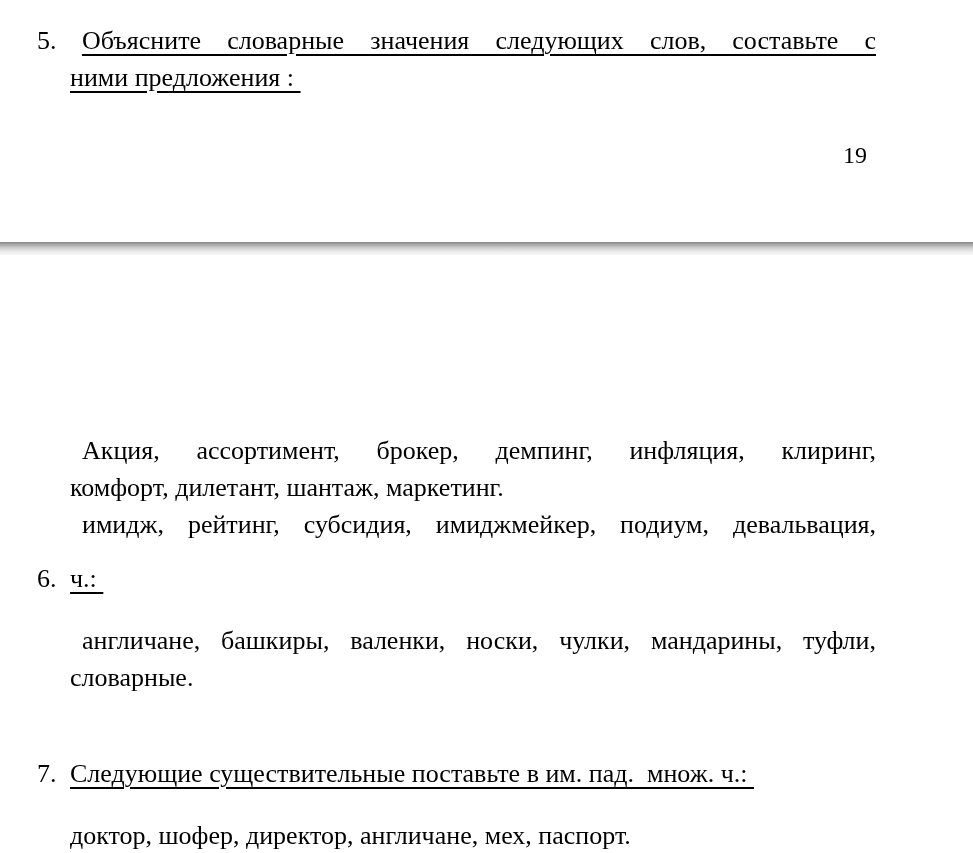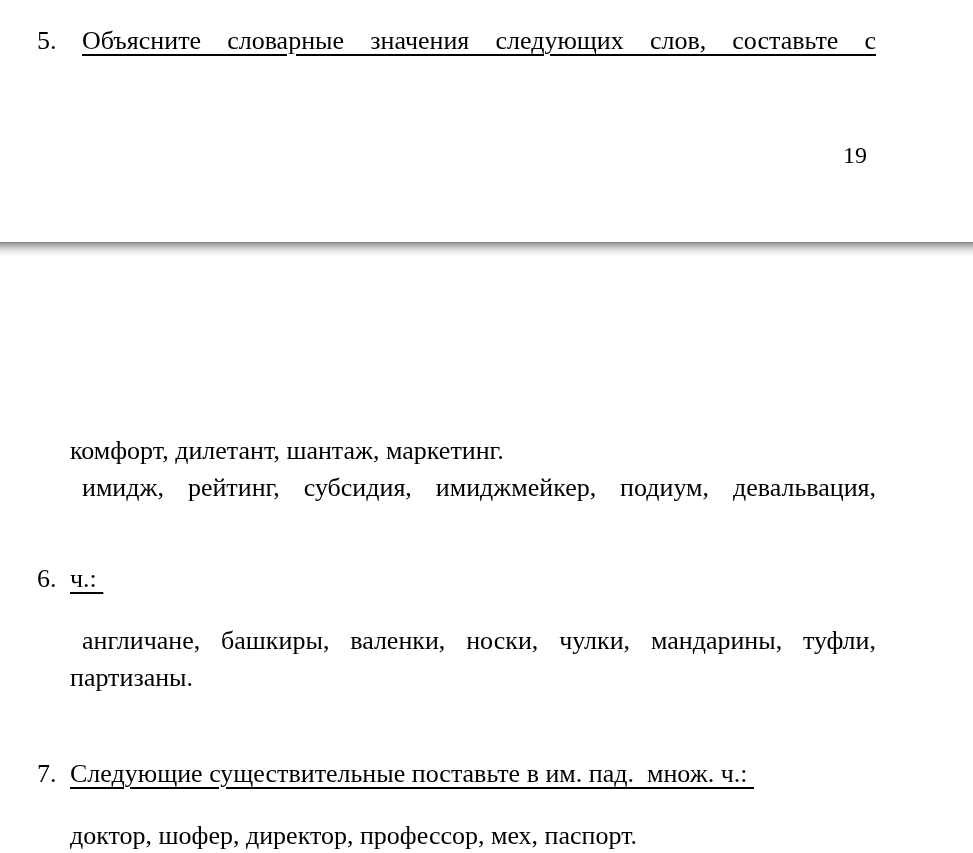--- a/index.html
+++ b/index.html
@@ -71,46 +71,48 @@
       #f9f9f9 100%);
   }
 </style>
 </head>
 <body>
 
 <div class="abs exercise" style="top:22px">
   <div class="ex-number">5.</div>
   <div class="ex-body">
     <div class="line just"><span class="u">Объясните словарные значения следующих слов, составьте с</span></div>
+    <div class="line"><span class="u">ними предложения :&nbsp;</span></div>
   </div>
 </div>
 
 <div class="abs page-number" style="top:140px;left:843px">19</div>
 
 <div class="abs page-break" style="top:242px"></div>
 
 <div class="abs para" style="top:432px">
+  <div class="line just">Акция, ассортимент, брокер, демпинг, инфляция, клиринг,</div>
   <div class="line">комфорт, дилетант, шантаж, маркетинг.</div>
   <div class="line just">имидж, рейтинг, субсидия, имиджмейкер, подиум, девальвация,</div>
 </div>
 
 <div class="abs exercise" style="top:560px">
   <div class="ex-number">6.</div>
   <div class="ex-body">
     <div class="line"><span class="u">ч.:&nbsp;</span></div>
   </div>
 </div>
 
 <div class="abs para" style="top:622px">
   <div class="line just">англичане, башкиры, валенки, носки, чулки, мандарины, туфли,</div>
-  <div class="line">партизаны.</div>
+  <div class="line">словарные.</div>
 </div>
 
 <div class="abs exercise" style="top:755px">
   <div class="ex-number">7.</div>
   <div class="ex-body">
     <div class="line"><span class="u">Следующие существительные поставьте в им. пад.&nbsp; множ. ч.:&nbsp;</span></div>
   </div>
 </div>
 
 <div class="abs para" style="top:817px">
-  <div class="line">доктор, шофер, директор, профессор, мех, паспорт.</div>
+  <div class="line">доктор, шофер, директор, англичане, мех, паспорт.</div>
 </div>
 
 </body></html>

